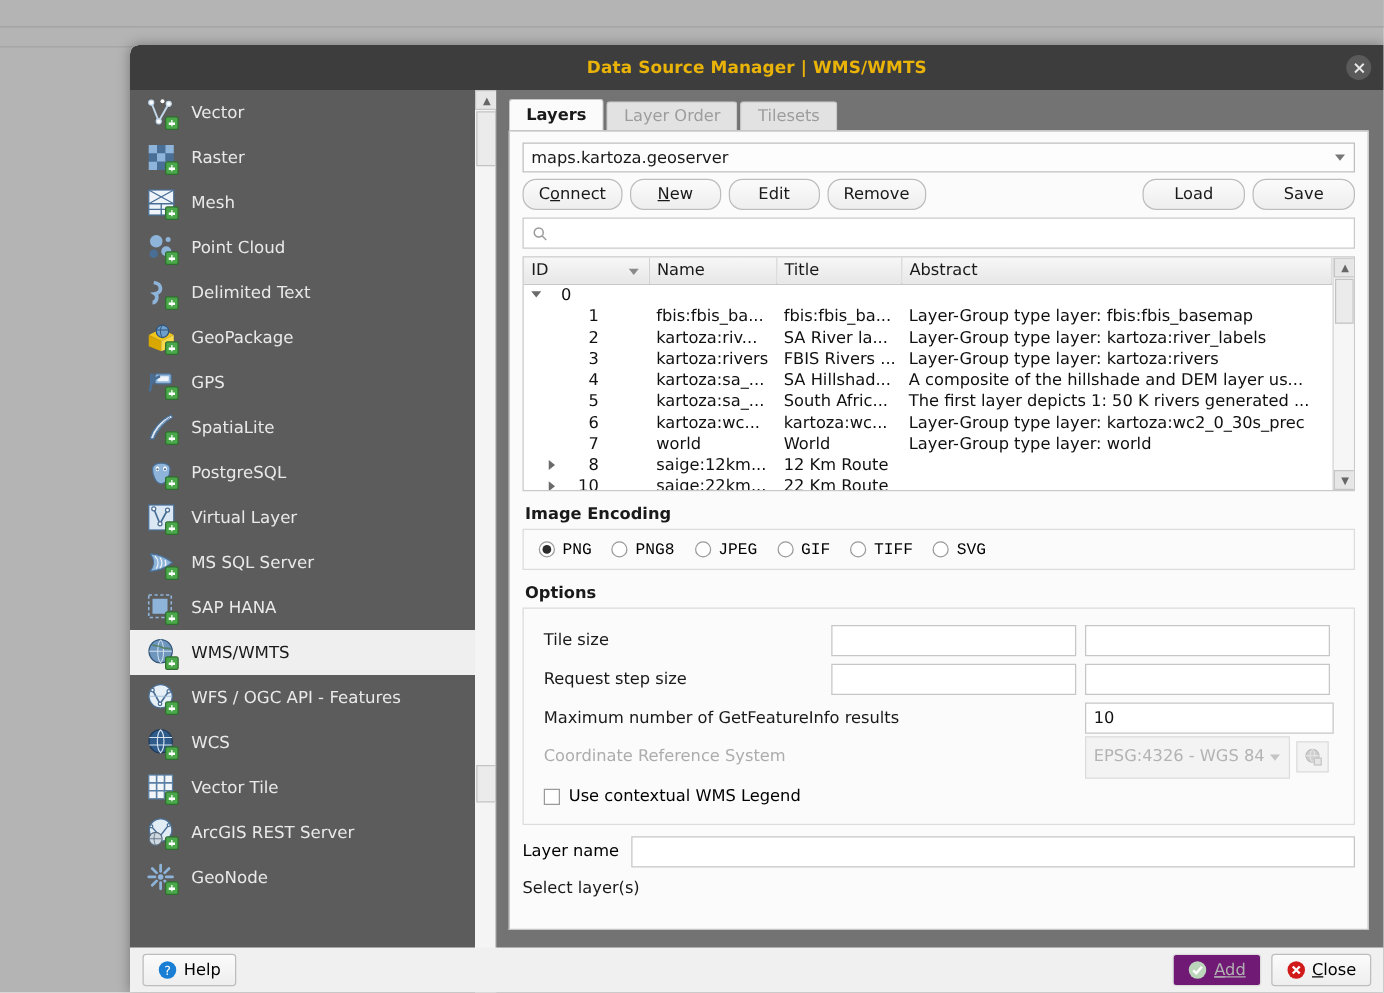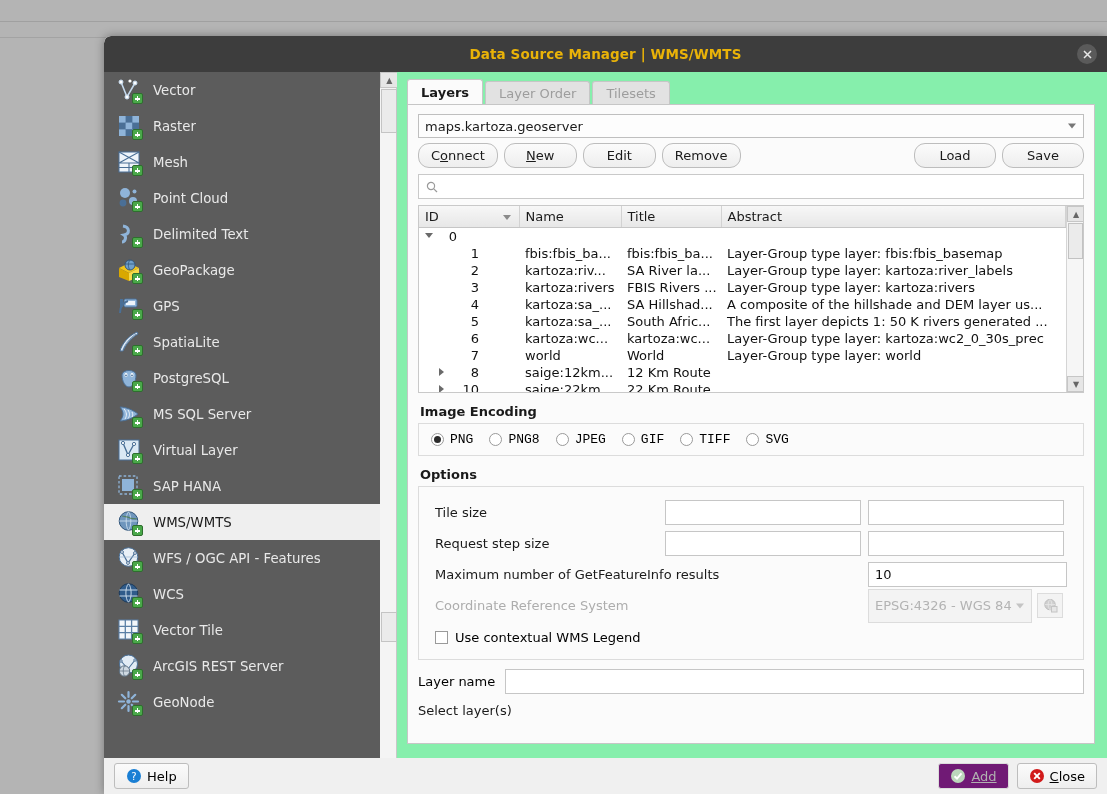--- a/index.html
+++ b/index.html
@@ -95,21 +95,21 @@
   #side-thumb {
     position: absolute; left: 1px; top: 17px; width: 16px; height: 44px;
     background: #ebebeb; border: 1px solid #c4c4c4;
   }
   #side-thumb2 {
     position: absolute; left: 1px; top: 540px; width: 16px; height: 30px;
     background: #ebebeb; border: 1px solid #c4c4c4;
   }
 
   
-  #content { flex: 1; background: #86efac; padding: 8px 12px 0 10px; position: relative; }
+  #content { flex: 1; background: #737373; padding: 8px 12px 0 10px; position: relative; }
 
   
   #tabs { display: flex; height: 25px; align-items: flex-end; position: relative; }
   .tab {
     height: 24px; padding: 0 13px; display: flex; align-items: center;
     font-size: 13px; border: 1px solid #c6c6c6; border-bottom: none;
     background: #e2e2e2; color: #9d9d9d;
     border-top-left-radius: 3px; border-top-right-radius: 3px;
     margin-right: 2px; cursor: pointer;
   }
@@ -387,39 +387,39 @@
               <circle cx="9" cy="9.4" r=".9" fill="#4a6f96"></circle>
               <circle cx="15" cy="9.4" r=".9" fill="#4a6f96"></circle>
             </svg>
             <span class="plusbadge"></span>
           </span>
           <span>PostgreSQL</span>
         </div>
         <div class="side-item">
           <span class="ico">
             <svg width="24" height="24" viewBox="0 0 24 24">
-              <path d="M3 5 C9 5 16 8 21 12 C16 16 9 19 3 19 C7 14 7 10 3 5" fill="#8fb4d9" stroke="#4a6f96"></path>
-              <path d="M7 7 C10 10 10 14 8 17 M11 8 C13 11 13 14 11 16.5 M15 10 C16 12 16 13.5 15 15" stroke="#eef4fa" stroke-width="1" fill="none"></path>
-            </svg>
-            <span class="plusbadge"></span>
-          </span>
-          <span>MS SQL Server</span>
-        </div>
-        <div class="side-item">
-          <span class="ico">
-            <svg width="24" height="24" viewBox="0 0 24 24">
               <rect x="2" y="2" width="20" height="20" fill="#dbe8f4" stroke="#4a6f96"></rect>
               <path d="M6 5 L11 17 L17 6" stroke="#4a6f96" stroke-width="1.4" fill="none"></path>
               <circle cx="6" cy="5" r="1.6" fill="#fff" stroke="#4a6f96"></circle>
               <circle cx="11" cy="17" r="1.6" fill="#fff" stroke="#4a6f96"></circle>
               <circle cx="17" cy="6" r="1.6" fill="#fff" stroke="#4a6f96"></circle>
             </svg>
             <span class="plusbadge"></span>
           </span>
           <span>Virtual Layer</span>
+        </div>
+        <div class="side-item">
+          <span class="ico">
+            <svg width="24" height="24" viewBox="0 0 24 24">
+              <path d="M3 5 C9 5 16 8 21 12 C16 16 9 19 3 19 C7 14 7 10 3 5" fill="#8fb4d9" stroke="#4a6f96"></path>
+              <path d="M7 7 C10 10 10 14 8 17 M11 8 C13 11 13 14 11 16.5 M15 10 C16 12 16 13.5 15 15" stroke="#eef4fa" stroke-width="1" fill="none"></path>
+            </svg>
+            <span class="plusbadge"></span>
+          </span>
+          <span>MS SQL Server</span>
         </div>
         <div class="side-item">
           <span class="ico">
             <svg width="24" height="24" viewBox="0 0 24 24">
               <rect x="2" y="2" width="18" height="18" fill="none" stroke="#8fb4d9" stroke-width="1.3" stroke-dasharray="2.6 2"></rect>
               <rect x="5" y="5" width="12" height="12" fill="#8fb4d9"></rect>
             </svg>
             <span class="plusbadge"></span>
           </span>
           <span>SAP HANA</span>

